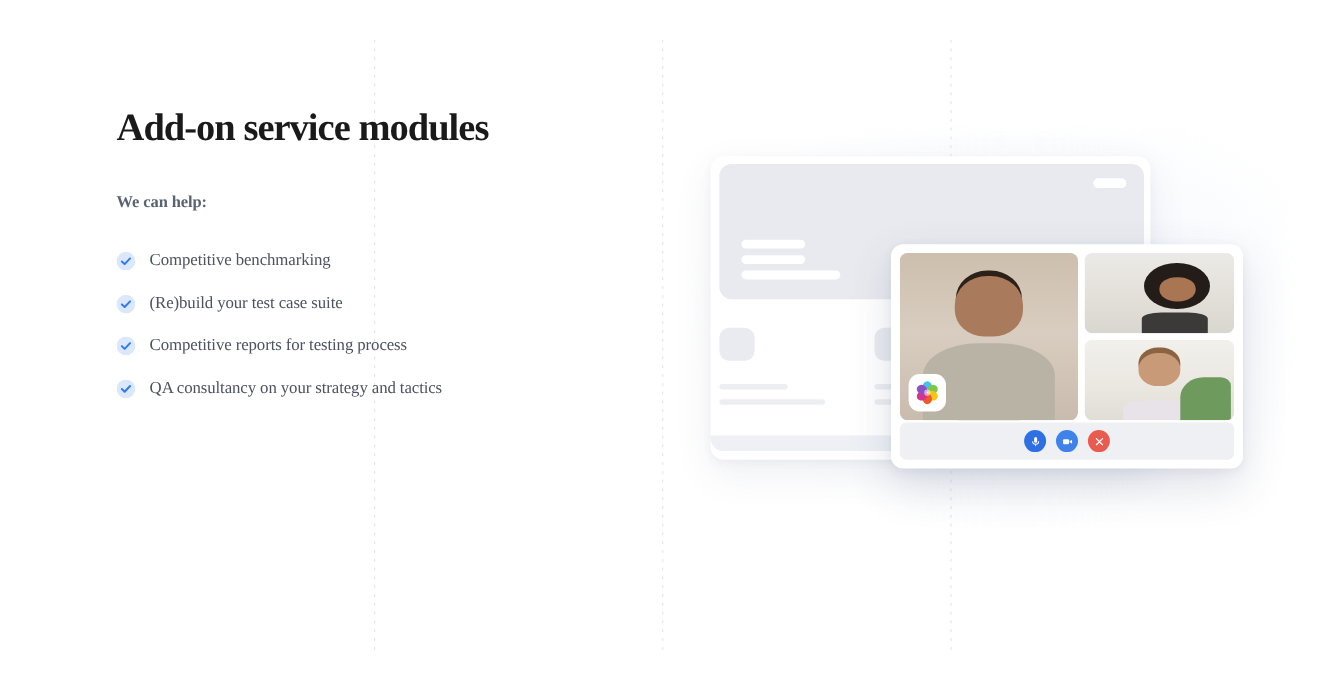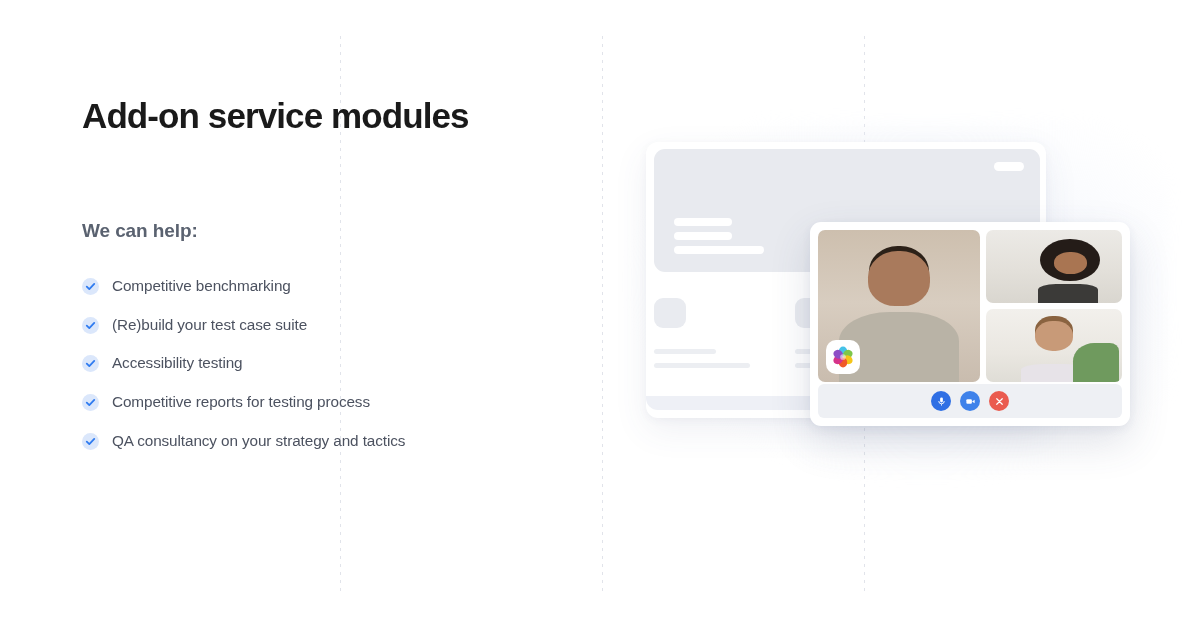--- a/index.html
+++ b/index.html
@@ -35,37 +35,38 @@
     background-size: 1px 8px;
     background-repeat: repeat-y;
   }
   .g1 { left: 340px; }
   .g2 { left: 602px; }
   .g3 { left: 864px; }
 
   
   .left-col {
     position: absolute;
-    left: 82px;
+    left: 106px;
     top: 96px;
     width: 480px;
+    font-family: Liberation Serif, serif;
   }
 
   .page-title {
     font-size: 35px;
     font-weight: 700;
     letter-spacing: -0.9px;
     color: #1a1a1a;
     line-height: 1.15;
     white-space: nowrap;
   }
 
   .subhead {
-    margin-top: 84px;
-    font-size: 19px;
+    margin-top: 40px;
+    font-size: 15px;
     font-weight: 700;
     color: #5a6270;
     letter-spacing: -0.1px;
   }
 
   .feature-list {
     margin-top: 36px;
     list-style: none;
   }
 
@@ -365,27 +366,20 @@
       </li>
 
       <li class="feature-item">
         <svg class="check-icon" viewBox="0 0 20 20">
           <circle cx="10" cy="10" r="10" fill="#dbe7fb"></circle>
           <path d="M5.6 10.2 L8.6 13.1 L14.4 7.0" fill="none" stroke="#2f7bf0" stroke-width="2.1" stroke-linecap="round" stroke-linejoin="round"></path>
         </svg>
         <span class="feature-label">(Re)build your test case suite</span>
       </li>
 
-      <li class="feature-item">
-        <svg class="check-icon" viewBox="0 0 20 20">
-          <circle cx="10" cy="10" r="10" fill="#dbe7fb"></circle>
-          <path d="M5.6 10.2 L8.6 13.1 L14.4 7.0" fill="none" stroke="#2f7bf0" stroke-width="2.1" stroke-linecap="round" stroke-linejoin="round"></path>
-        </svg>
-        <span class="feature-label">Accessibility testing</span>
-      </li>
 
       <li class="feature-item">
         <svg class="check-icon" viewBox="0 0 20 20">
           <circle cx="10" cy="10" r="10" fill="#dbe7fb"></circle>
           <path d="M5.6 10.2 L8.6 13.1 L14.4 7.0" fill="none" stroke="#2f7bf0" stroke-width="2.1" stroke-linecap="round" stroke-linejoin="round"></path>
         </svg>
         <span class="feature-label">Competitive reports for testing process</span>
       </li>
 
       <li class="feature-item">

